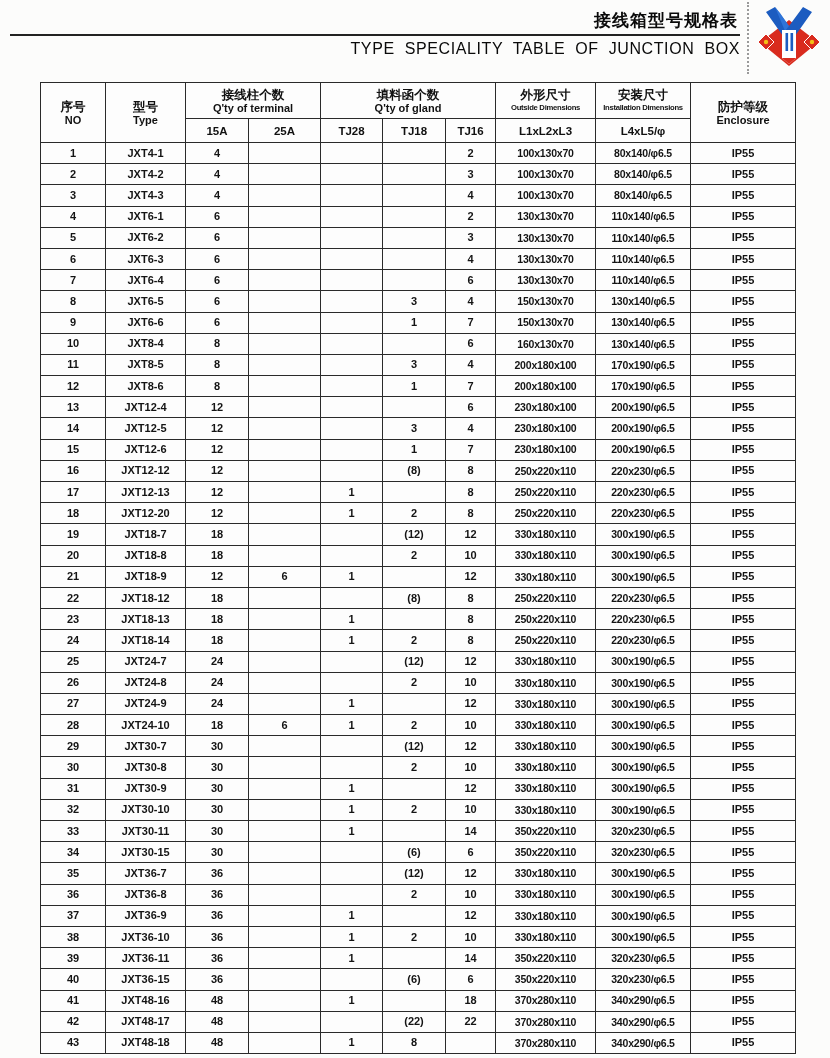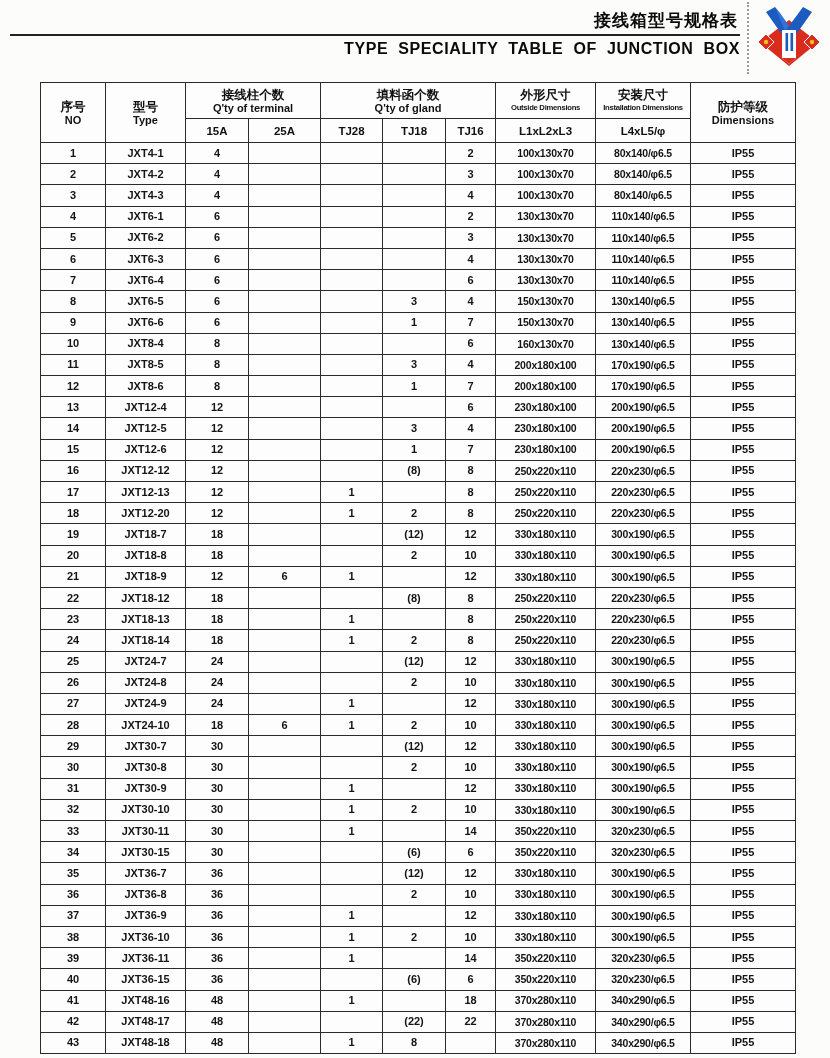--- a/index.html
+++ b/index.html
@@ -14,21 +14,21 @@
   .title-zh{
     position:absolute;top:9px;right:92px;
     font-size:17px;font-weight:bold;letter-spacing:1px;color:#0a0a0a;
   }
   .title-rule{
     position:absolute;top:34px;left:10px;width:730px;
     border-top:2px solid #222;height:0;
   }
   .title-en{
     position:absolute;top:40px;right:90px;
-    font-size:16px;font-weight:bold;letter-spacing:0.6px;word-spacing:5px;color:#0a0a0a;
+    font-size:16px;font-weight:normal;letter-spacing:0.6px;word-spacing:5px;color:#0a0a0a;
     font-family:"Liberation Sans", sans-serif;
   }
   .logo-divider{
     position:absolute;top:2px;left:747px;height:72px;
     border-left:2px dotted #9a9a9a;width:0;
   }
   .logo-wrap{position:absolute;top:4px;left:758px;width:62px;height:68px;}
 
   
   table.spec{
@@ -118,21 +118,21 @@
         <th>
           <div class="hzh">外形尺寸</div>
           <div class="hen-sm">Outside Dimensions</div>
         </th>
         <th>
           <div class="hzh">安装尺寸</div>
           <div class="hen-sm">Installation Dimensions</div>
         </th>
         <th rowspan="2">
           <div class="hzh">防护等级</div>
-          <div class="hen">Dimensions</div>
+          <div class="hen">Enclosure</div>
         </th>
       </tr>
       <tr class="h2">
         <th>15A</th>
         <th>25A</th>
         <th>TJ28</th>
         <th>TJ18</th>
         <th>TJ16</th>
         <th>L1xL2xL3</th>
         <th>L4xL5/φ</th>

